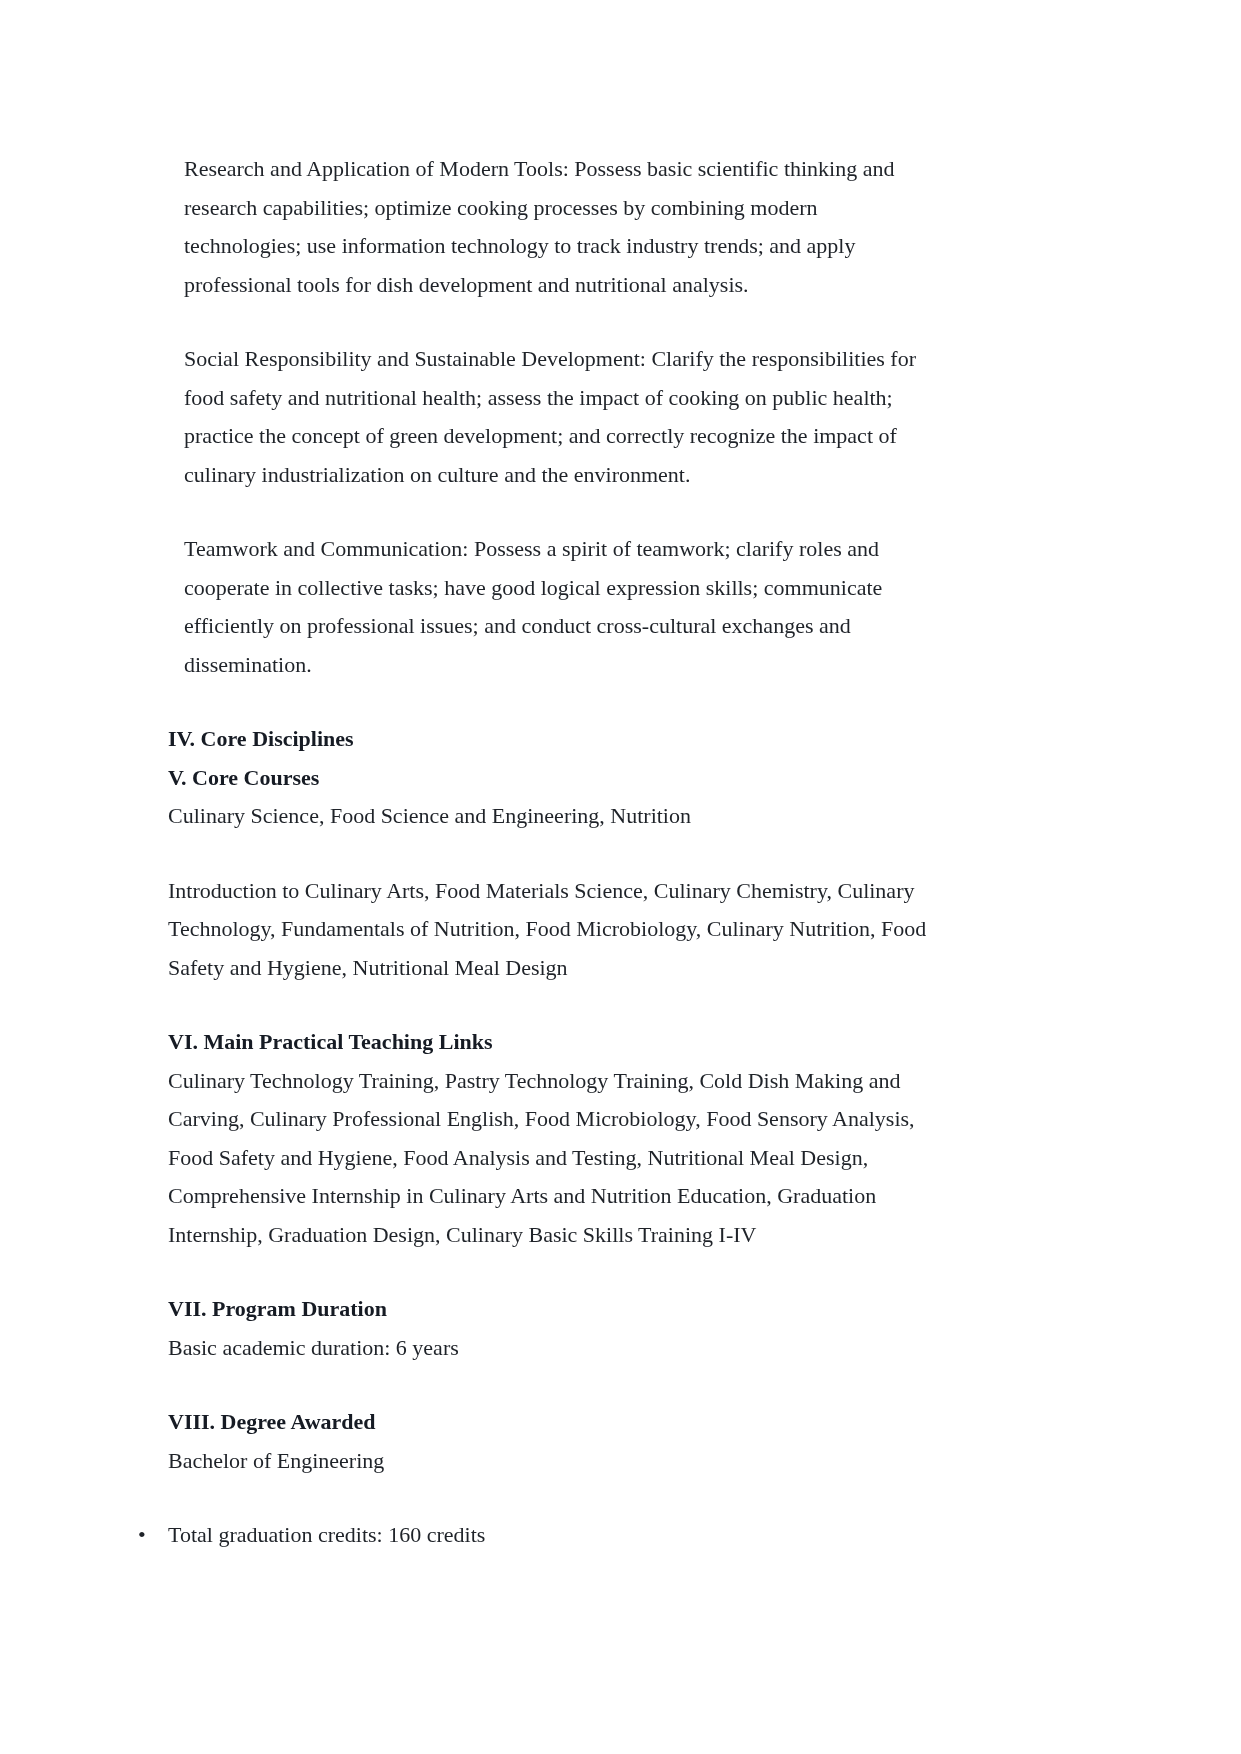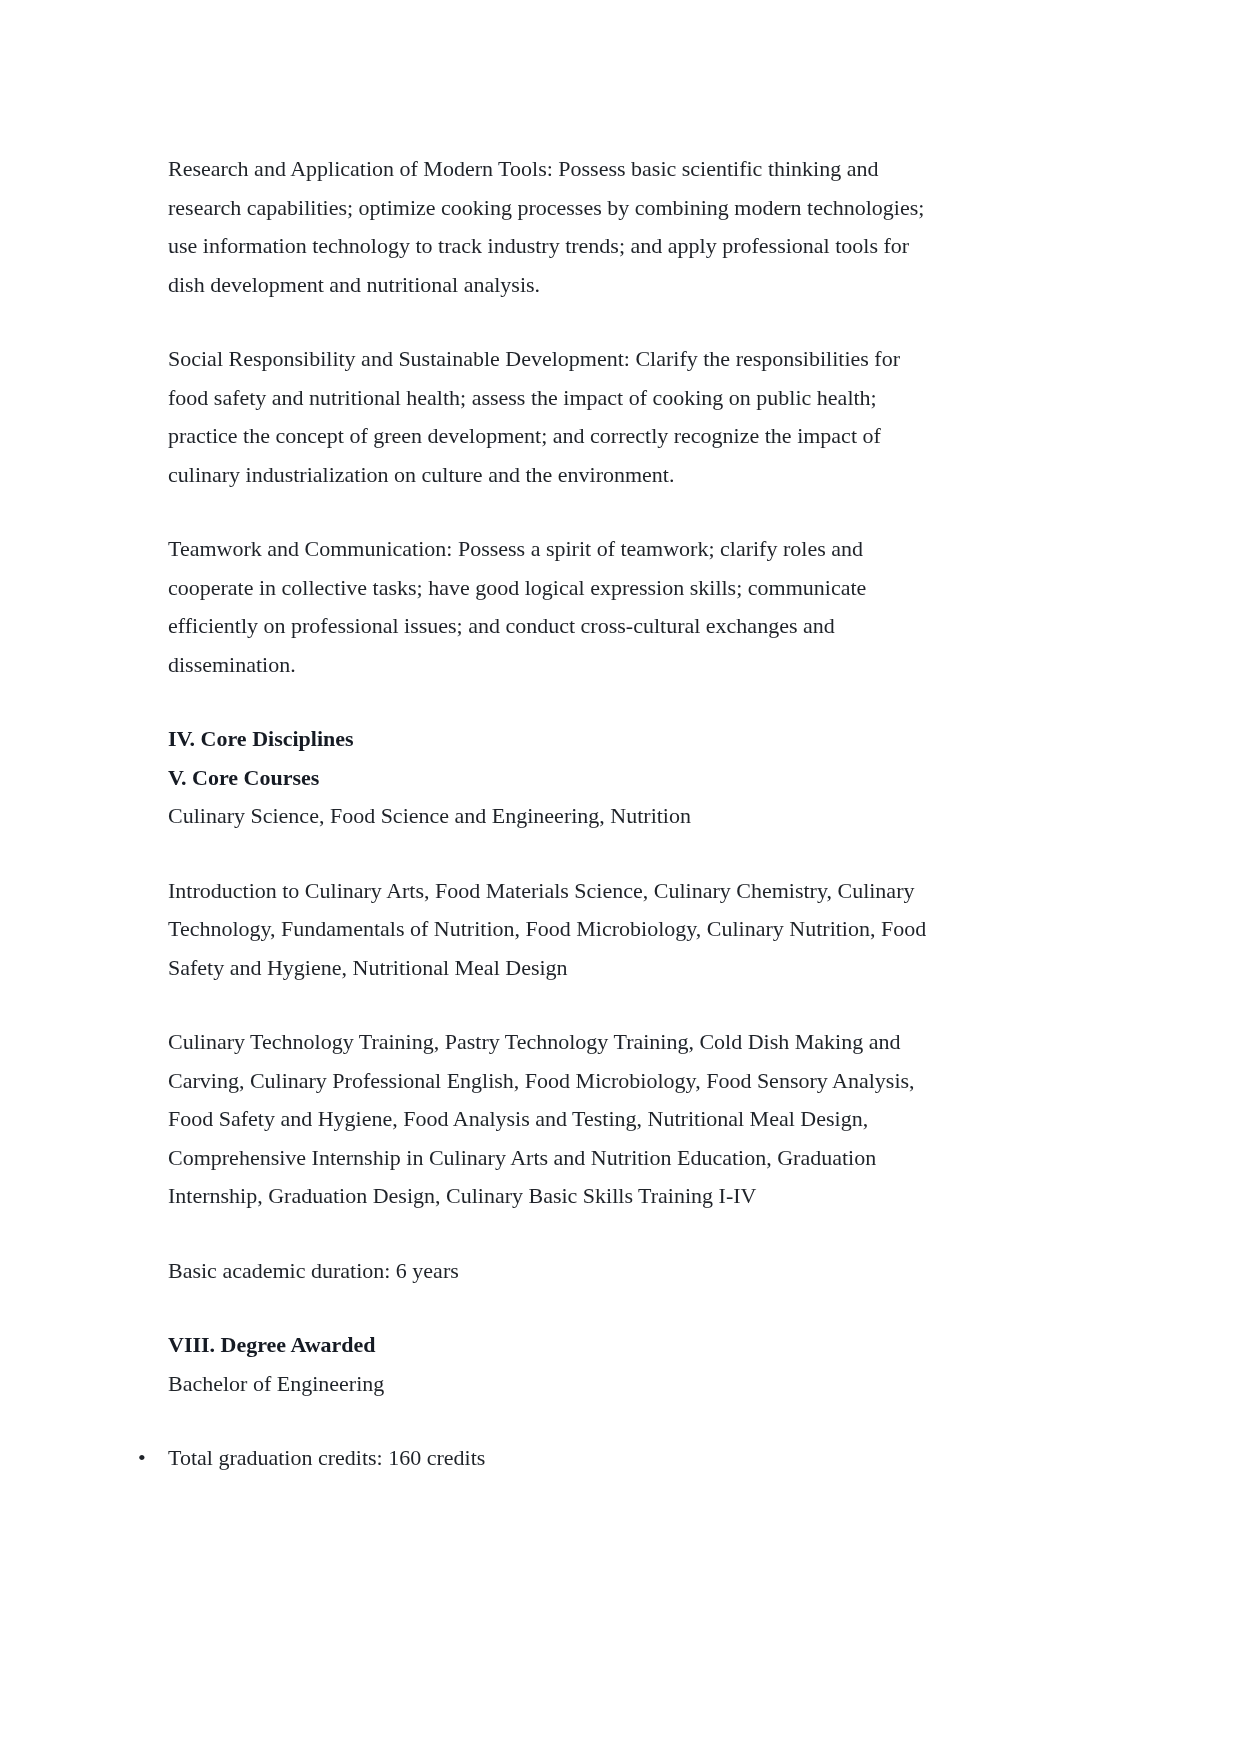--- a/index.html
+++ b/index.html
@@ -24,21 +24,21 @@
     color: #1f2329;
   }
   .content {
     width: 772px;
   }
   .block {
     margin: 0 0 36px 0;
     text-align: left;
   }
   .paragraph {
-    margin: 0 0 36px 0;
+    margin: 0 0 36px 16px;
   }
   .heading {
     font-weight: 700;
     color: #161b24;
     margin-bottom: 0;
   }
   .body-line {
     margin: 0 0 36px 0;
   }
   .bullet-item {
@@ -58,19 +58,21 @@
 
 <div class="page" style="color: rgb(31, 35, 41); background: rgb(255, 255, 255);">
   <div class="content" id="doc-content">
       <p class="block paragraph">Research and Application of Modern Tools: Possess basic scientific thinking and research capabilities; optimize cooking processes by combining modern technologies; use information technology to track industry trends; and apply professional tools for dish development and nutritional analysis.</p>
       <p class="block paragraph">Social Responsibility and Sustainable Development: Clarify the responsibilities for food safety and nutritional health; assess the impact of cooking on public health; practice the concept of green development; and correctly recognize the impact of culinary industrialization on culture and the environment.</p>
       <p class="block paragraph">Teamwork and Communication: Possess a spirit of teamwork; clarify roles and cooperate in collective tasks; have good logical expression skills; communicate efficiently on professional issues; and conduct cross-cultural exchanges and dissemination.</p>
       <div class="block heading" style="color: rgb(22, 27, 36); margin-top: 6px;">IV. Core Disciplines</div>
       <div class="block heading" style="color: rgb(22, 27, 36);">V. Core Courses</div>
       <div class="block body-line">Culinary Science, Food Science and Engineering, Nutrition</div>
       <div class="block body-line">Introduction to Culinary Arts, Food Materials Science, Culinary Chemistry, Culinary Technology, Fundamentals of Nutrition, Food Microbiology, Culinary Nutrition, Food Safety and Hygiene, Nutritional Meal Design</div>
+      <div class="block heading" style="color: rgb(22, 27, 36);">VI. Main Practical Teaching Links</div>
       <div class="block body-line">Culinary Technology Training, Pastry Technology Training, Cold Dish Making and Carving, Culinary Professional English, Food Microbiology, Food Sensory Analysis, Food Safety and Hygiene, Food Analysis and Testing, Nutritional Meal Design, Comprehensive Internship in Culinary Arts and Nutrition Education, Graduation Internship, Graduation Design, Culinary Basic Skills Training I-IV</div>
+      <div class="block heading" style="color: rgb(22, 27, 36);">VII. Program Duration</div>
       <div class="block body-line">Basic academic duration: 6 years</div>
       <div class="block heading" style="color: rgb(22, 27, 36);">VIII. Degree Awarded</div>
       <div class="block body-line">Bachelor of Engineering</div>
       <div class="block bullet-item"><span class="bullet-marker">•</span><span class="bullet-text">Total graduation credits: 160 credits</span></div>
     </div>
 </div>
 
 </body></html>

